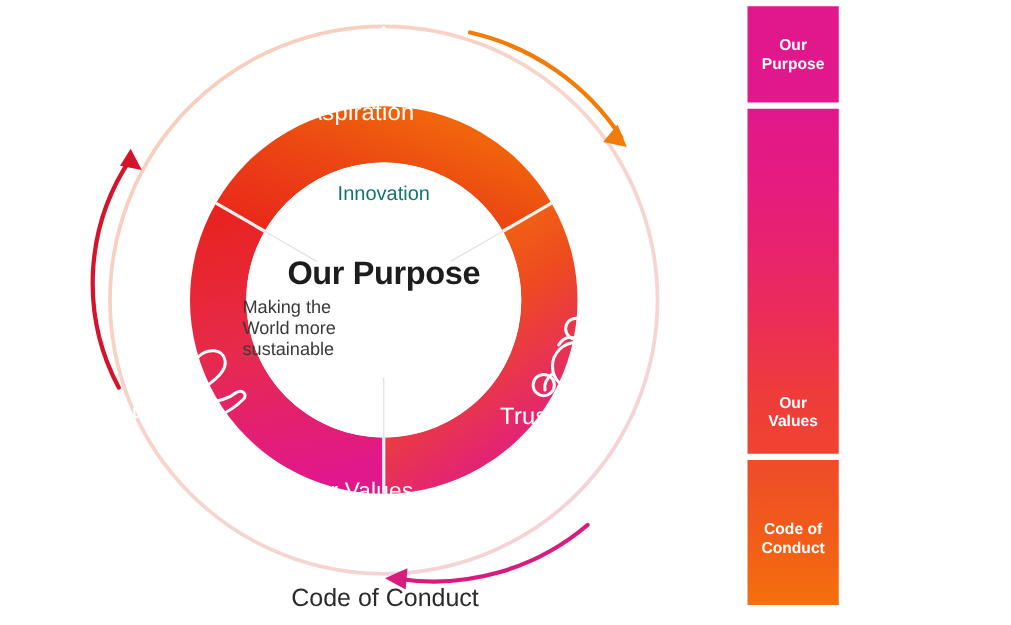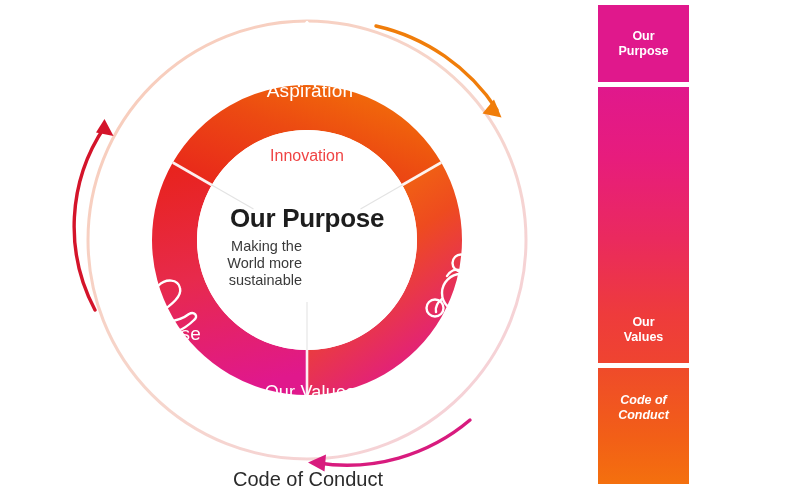--- a/index.html
+++ b/index.html
@@ -31,47 +31,46 @@
   }
 
   
   .seg-label {
     position: absolute;
     color: #ffffff;
     font-size: 19px;
     font-weight: 400;
     letter-spacing: .2px;
     white-space: nowrap;
-    text-align: center;
   }
   #label-aspiration { left: 245px; top: 80px; width: 130px; }
   #label-empathy    { left: 105px; top: 323px; width: 120px; }
   #label-trust      { left: 400px; top: 323px; width: 120px; }
   #label-our-values { left: 240px; top: 382px; width: 140px; font-size: 18px; }
 
   .hub-text {
     position: absolute;
     text-align: center;
     white-space: nowrap;
   }
   #hub-innovation {
     left: 227px; top: 147px; width: 160px;
-    font-size: 16px; color: #ef4444; font-weight: 400;
+    font-size: 16px; color: #0f766e; font-weight: 400;
   }
   #hub-title {
     left: 197px; top: 203px; width: 220px;
     font-size: 26px; font-weight: 700; color: #1d1d1d;
     letter-spacing: -.3px;
   }
   .hub-sub {
     position: absolute;
     font-size: 14.5px;
     line-height: 17px;
     color: #3a3a3a;
-    text-align: right;
+    text-align: left;
     white-space: pre-line;
   }
   #hub-sub-left  { left: 194px; top: 238px; width: 108px; }
   #hub-sub-right { left: 306px; top: 246px; width: 110px; }
 
   #label-code-of-conduct {
     position: absolute;
     left: 208px; top: 468px; width: 200px;
     text-align: center;
     font-size: 20px;
@@ -83,21 +82,21 @@
   #legend-column {
     position: absolute;
     left: 598px;
     top: 5px;
     width: 91px;
     height: 479px;
   }
   .legend-block {
     position: absolute;
     left: 0;
-    width: 91px;
+    width: 73px;
     display: flex;
     align-items: center;
     justify-content: center;
     box-sizing: border-box;
   }
   .legend-block span {
     color: #ffffff;
     font-size: 12.5px;
     font-weight: 700;
     line-height: 15px;
@@ -111,22 +110,21 @@
   #legend-values {
     top: 82px; height: 276px;
     background: linear-gradient(180deg, #e0188c 0%, #e71c7d 25%, #ea2a5e 55%, #ee3b3c 82%, #ef4430 100%);
     align-items: flex-end;
     padding-bottom: 18px;
   }
   #legend-code {
     top: 363px; height: 116px;
     background: linear-gradient(180deg, #ef4b2a 0%, #f25f17 60%, #f4700e 100%);
     align-items: flex-start;
-    padding-top: 25px;
-    font-style: italic;
+    padding-top: 48px;
   }
 </style>
 </head>
 <body>
 
 <div id="wheel-stage">
 
   <svg id="wheel-svg" width="580" height="500" viewBox="0 0 580 500">
     <defs>
 

